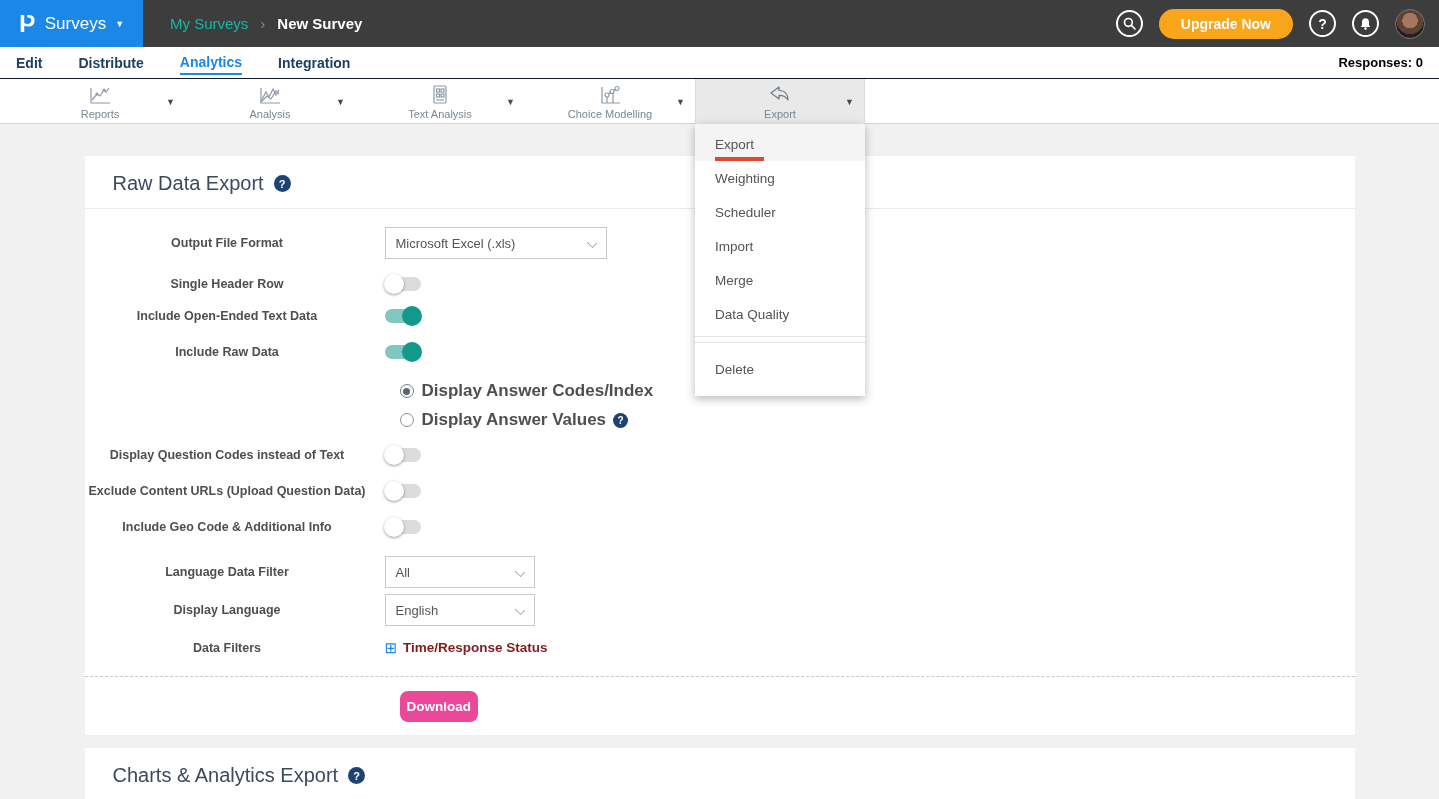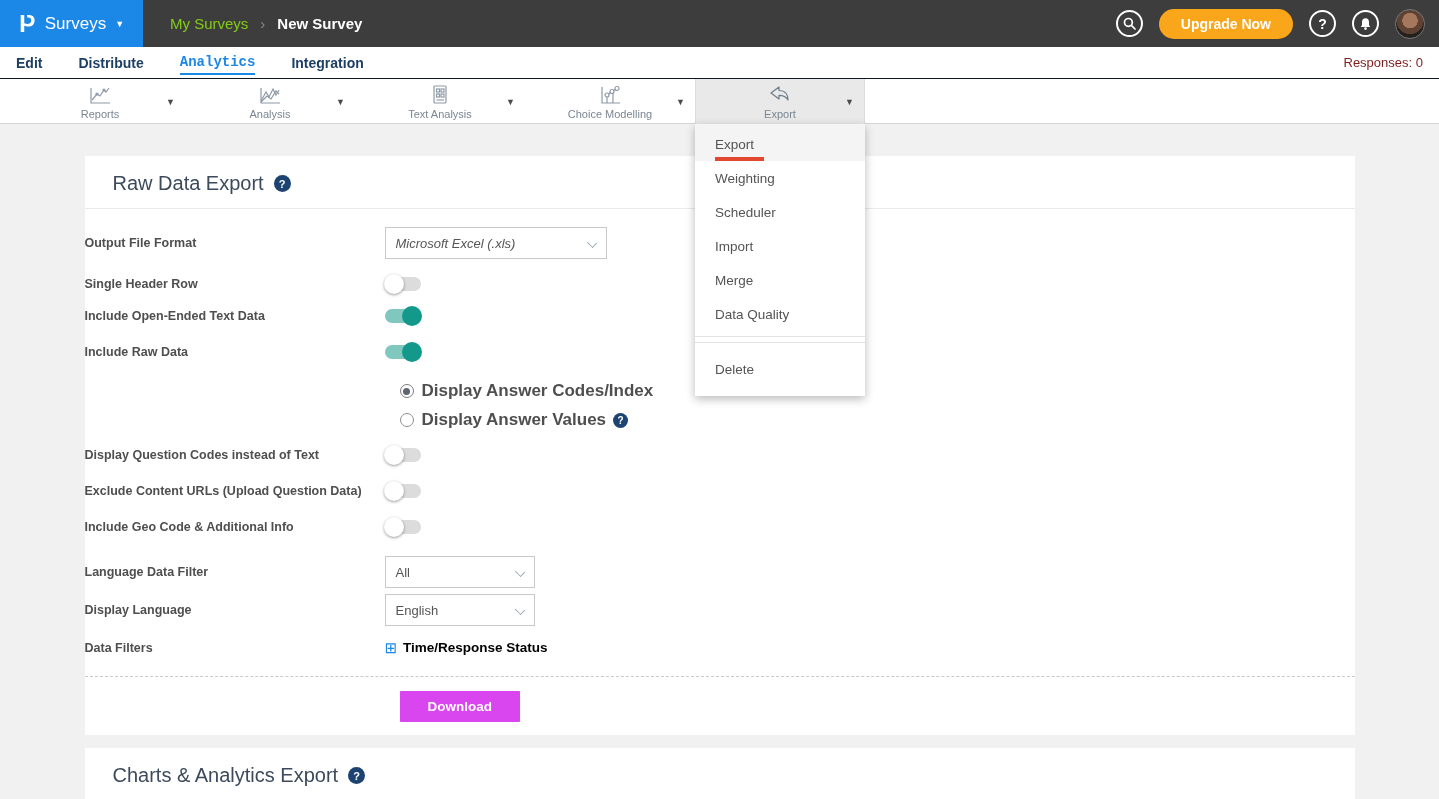--- a/index.html
+++ b/index.html
@@ -8,40 +8,40 @@
 
   
   .topbar { height:47px; display:flex; background:#3d3d3d; }
   .logo-box { width:143px; height:47px; background:#1b87e6; display:flex;
     align-items:center; justify-content:center; gap:9px; cursor:pointer; }
   .logo-glyph { color:#fff; font-size:24px; font-weight:bold; transform:scaleX(-1); display:inline-block; line-height:1; }
   .logo-product { color:#fff; font-size:17px; }
   .caret-down { display:inline-block; font-size:9px; color:#fff; }
   .topbar-main { flex:1; display:flex; align-items:center; padding:0 14px 0 27px; }
   .breadcrumb { display:flex; align-items:center; gap:12px; font-size:15px; }
-  .crumb-link { color:#84cc16; cursor:pointer;text-align:right; }
+  .crumb-link { color:#14b8a6; cursor:pointer;text-align:right; }
   .crumb-sep { color:#8b8b8b; font-size:15px; }
   .crumb-current { color:#fff; font-weight:bold; }
   .topbar-right { margin-left:auto; display:flex; align-items:center; gap:16px; }
   .circle-btn { width:27px; height:27px; border:2px solid #fff; border-radius:50%;
     display:flex; align-items:center; justify-content:center; color:#fff; cursor:pointer; background:transparent; }
   .circle-btn svg { display:block; }
   .circle-btn.help-round { font-size:14px; font-weight:bold; }
   .upgrade-btn { background:#f9a61a; color:#fff; font-weight:bold; font-size:14px;
     border:none; border-radius:15px; height:30px; padding:0 22px; cursor:pointer; }
   .avatar { width:30px; height:30px; border-radius:50%; border:1px solid #777;
     background:radial-gradient(circle at 50% 38%, #a5775d 0 34%, #5d4234 35% 60%, #24201d 61%); cursor:pointer; }
 
   
   .subnav { height:32px; background:#fff; display:flex; align-items:center;
     padding:0 16px; border-bottom:1px solid #0f172a; }
   .subnav-item { font-size:14px; font-weight:bold; color:#1d3f66; margin-right:36px;
     cursor:pointer; padding:4px 0 3px; }
-  .subnav-item.active { color:#1b87e6; border-bottom:2px solid #1b87e6;font-family:Liberation Mono, monospace; }
-  .responses { margin-left:auto; font-size:13px; font-weight:normal; color:#7f1d1d; }
+  .subnav-item.active { color:#1b87e6; border-bottom:2px solid #1b87e6; }
+  .responses { margin-left:auto; font-size:13px; font-weight:bold; color:#000000; }
 
   
   .toolbar { height:45px; background:#fff; border-bottom:1px solid #d6d6d6;
     display:flex; padding-left:15px; position:relative; }
   .tool { width:170px; height:45px; position:relative; display:flex; flex-direction:column;
     align-items:center; justify-content:center; cursor:pointer; }
   .tool.active { background:#e9e9e9; border-left:1px solid #dcdcdc; border-right:1px solid #dcdcdc; }
   .tool-icon { height:22px; display:flex; align-items:flex-end; }
   .tool-label { font-size:11px; color:#7a8693; margin-top:2px; }
   .tool-caret { position:absolute; right:10px; top:50%; transform:translateY(-50%);
@@ -61,27 +61,27 @@
   .content { padding-top:20px; }
   .card { width:1270px; margin:12px auto; background:#fff; }
   .card-header { padding:16px 28px 13px; display:flex; align-items:center; gap:10px; }
   .card-title { font-size:20px; color:#3c4a5c; }
   .help-badge { width:17px; height:17px; border-radius:50%; background:#1d4373; color:#fff;
     font-size:11px; font-weight:bold; display:inline-flex; align-items:center; justify-content:center; cursor:pointer; }
   .card-divider { border-top:1px solid #eaeaea; }
 
   .form { padding:18px 0 0; }
   .frow { display:flex; align-items:center; margin-bottom:18px; }
-  .flabel { width:300px; text-align:left; padding-right:15px; font-size:12.5px;
+  .flabel { width:300px; text-align:center; padding-right:15px; font-size:12.5px;
     font-weight:bold; color:#4f4f4f; flex:none; }
   .fctrl { display:flex; align-items:center; }
 
   .select { height:32px; border:1px solid #c9c9c9; background:#fff; display:flex;
     align-items:center; padding:0 10px; font-size:13px; color:#555; cursor:pointer; position:relative; }
-  .select.wide { width:222px;font-style:italic; }
+  .select.wide { width:222px; }
   .select.small { width:150px; }
   .chev { position:absolute; right:10px; top:11px; width:8px; height:8px;
     border-right:1.5px solid #98a6b3; border-bottom:1.5px solid #98a6b3; transform:rotate(45deg) scale(1,.8); }
 
   .toggle { width:36px; height:14px; border-radius:8px; background:#dcdcdc; position:relative; cursor:pointer; }
   .toggle .knob { width:20px; height:20px; border-radius:50%; background:#fff;
     box-shadow:0 1px 3px rgba(0,0,0,.4); position:absolute; left:-1px; top:-3px; }
   .toggle.on { background:#7fc7bf; }
   .toggle.on .knob { left:auto; right:-1px; background:#12998b; box-shadow:none; }
 
@@ -89,26 +89,26 @@
   .radio-row .pad { width:315px; flex:none; }
   .radio { width:14px; height:14px; border-radius:50%; border:1px solid #8f8f8f;
     margin-right:8px; position:relative; background:#fff; cursor:pointer; flex:none; }
   .radio.checked { border-color:#7d7d7d; }
   .radio.checked::after { content:""; position:absolute; left:2.5px; top:2.5px;
     width:7px; height:7px; border-radius:50%; background:#5c6670; }
   .radio-label { font-size:17px; font-weight:bold; color:#4f4f4f; margin-right:7px; }
   .radio-help { width:15px; height:15px; font-size:10px; }
 
   .plus-box { color:#1b87e6; font-size:15px; margin-right:6px; line-height:1; }
-  .filter-link { font-size:13.5px; font-weight:bold; color:#000000; cursor:pointer; }
+  .filter-link { font-size:13.5px; font-weight:bold; color:#7f1d1d; cursor:pointer; }
 
   .dashed-divider { border-top:1px dashed #c9c9c9; margin-top:21px; }
   .download-row { padding:14px 0 13px 315px; }
-  .download-btn { background:#d946ef; color:#fff; font-weight:bold; font-size:13.5px;
-    border:none; border-radius:1px; height:31px; padding:0 28px; cursor:pointer;
+  .download-btn { background:#ec4899; color:#fff; font-weight:bold; font-size:13.5px;
+    border:none; border-radius:8px; height:31px; padding:0 7px; cursor:pointer;
     font-family:"Liberation Sans", sans-serif; }
 
   .card2 { margin-top:13px; height:53px; }
 </style>
 </head>
 <body>
 
 <div class="topbar">
   <div class="logo-box">
     <span class="logo-glyph">Ϥ</span>

